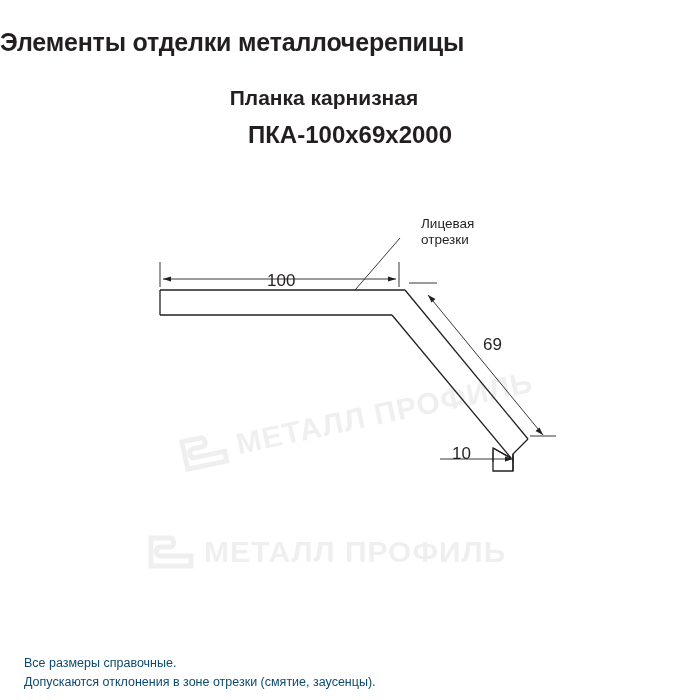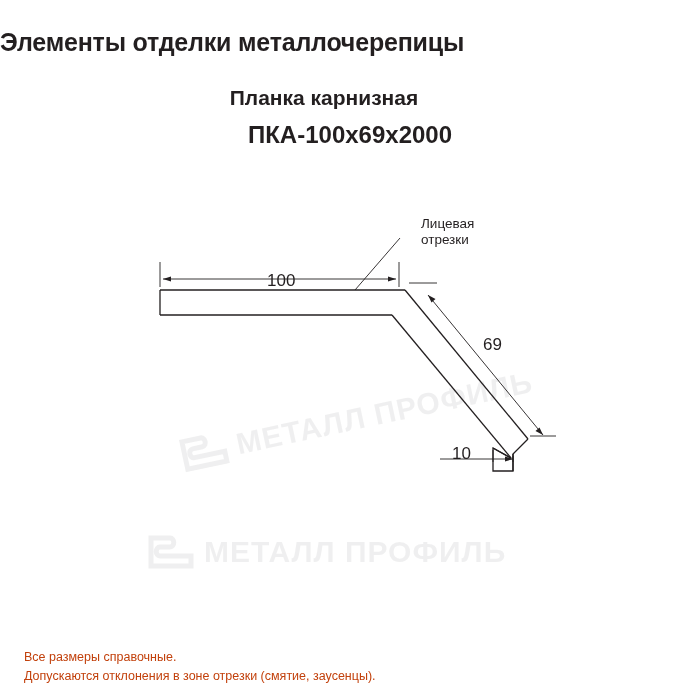--- a/index.html
+++ b/index.html
@@ -52,25 +52,25 @@
   .drawing {
     position: absolute;
     left: 0;
     top: 150px;
     width: 700px;
     height: 480px;
   }
   .footnotes {
     position: absolute;
     left: 24px;
-    bottom: 14px;
+    bottom: 8px;
     width: 660px;
     font-size: 12.5px;
     line-height: 19px;
-    color: #c2410c;
+    color: #0c4a6e;
   }
   .footnote-line {
     display: block;
   }
   .wm {
     position: absolute;
     opacity: 0.1;
     pointer-events: none;
   }
   .wm-text {

